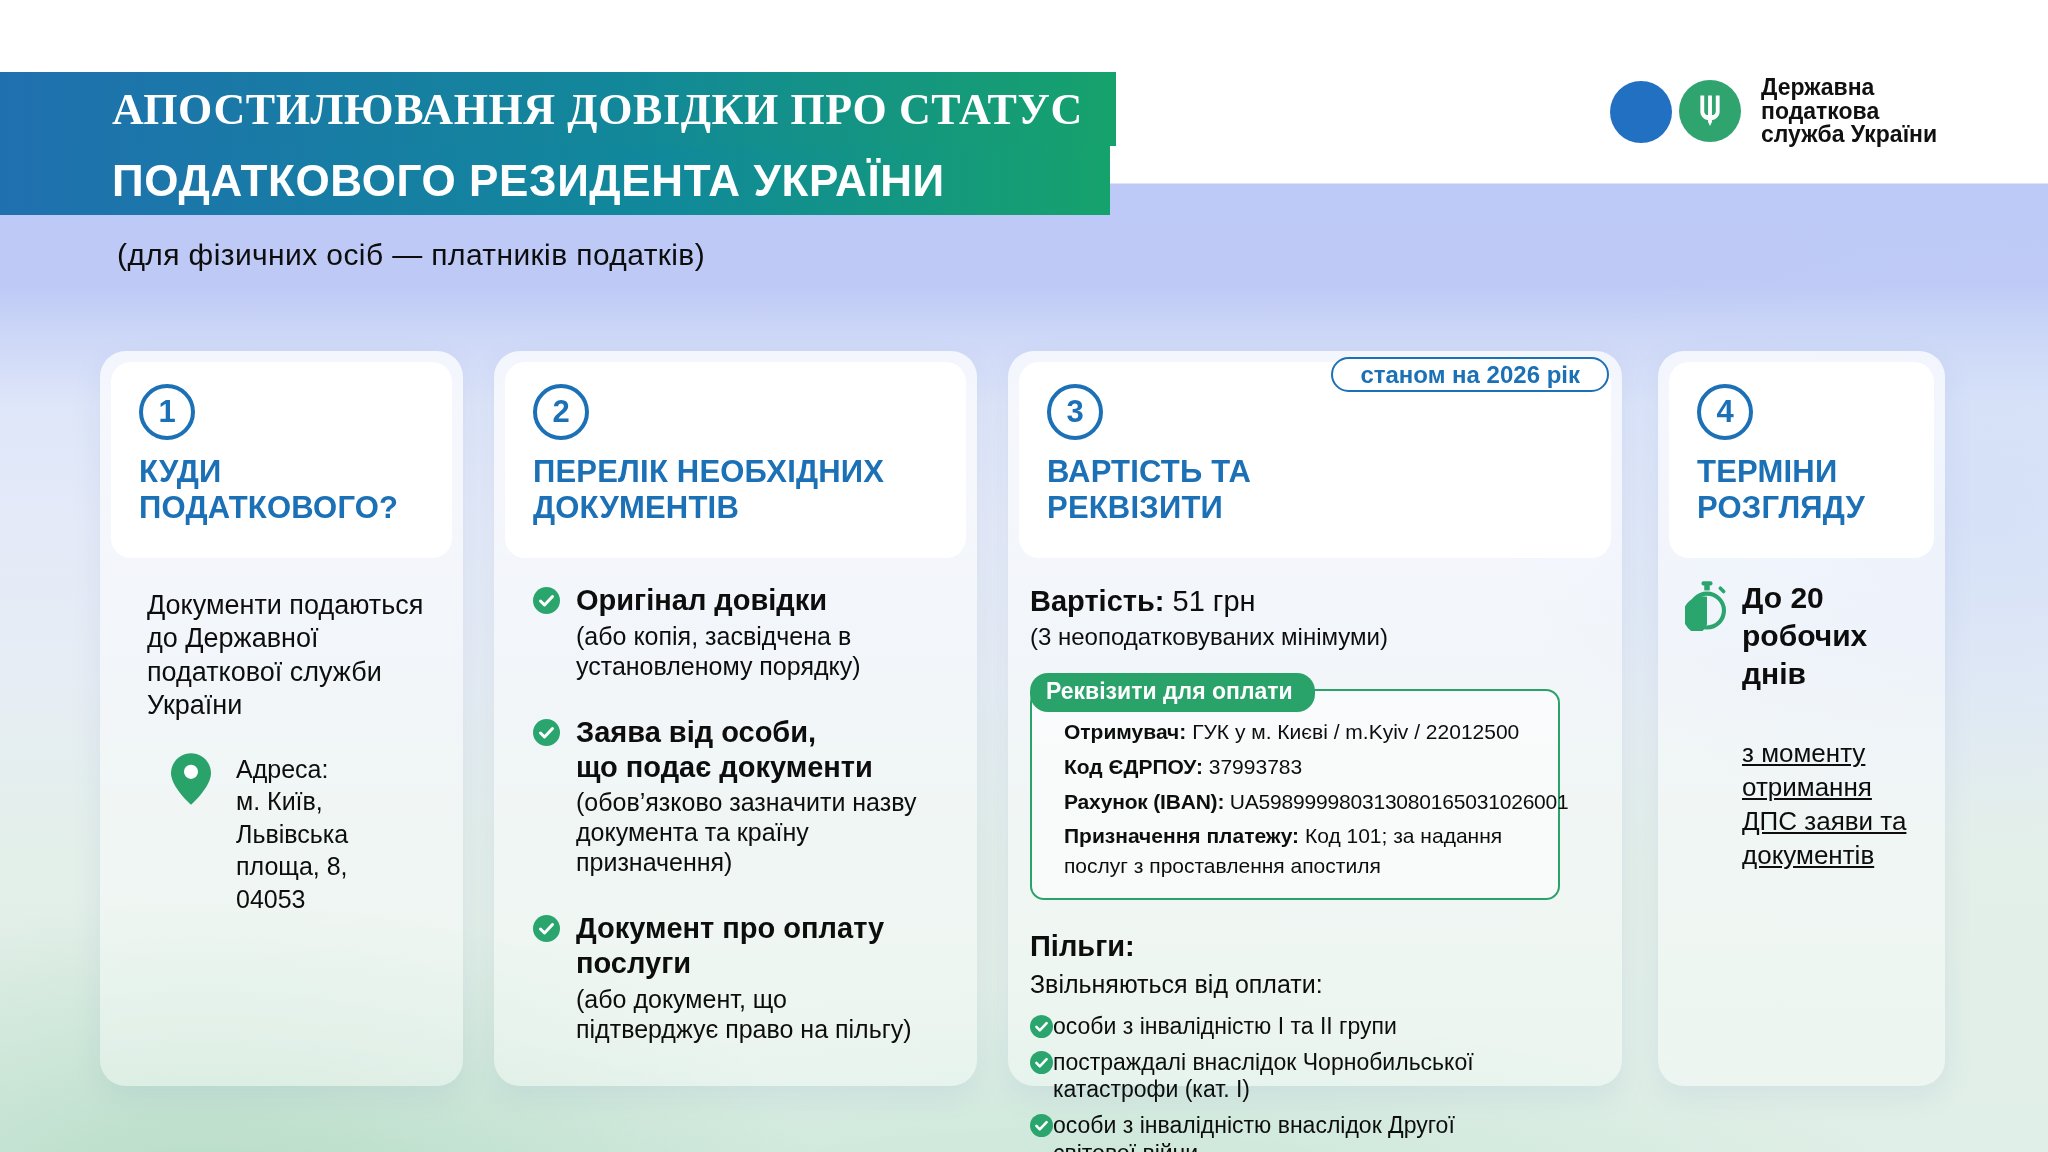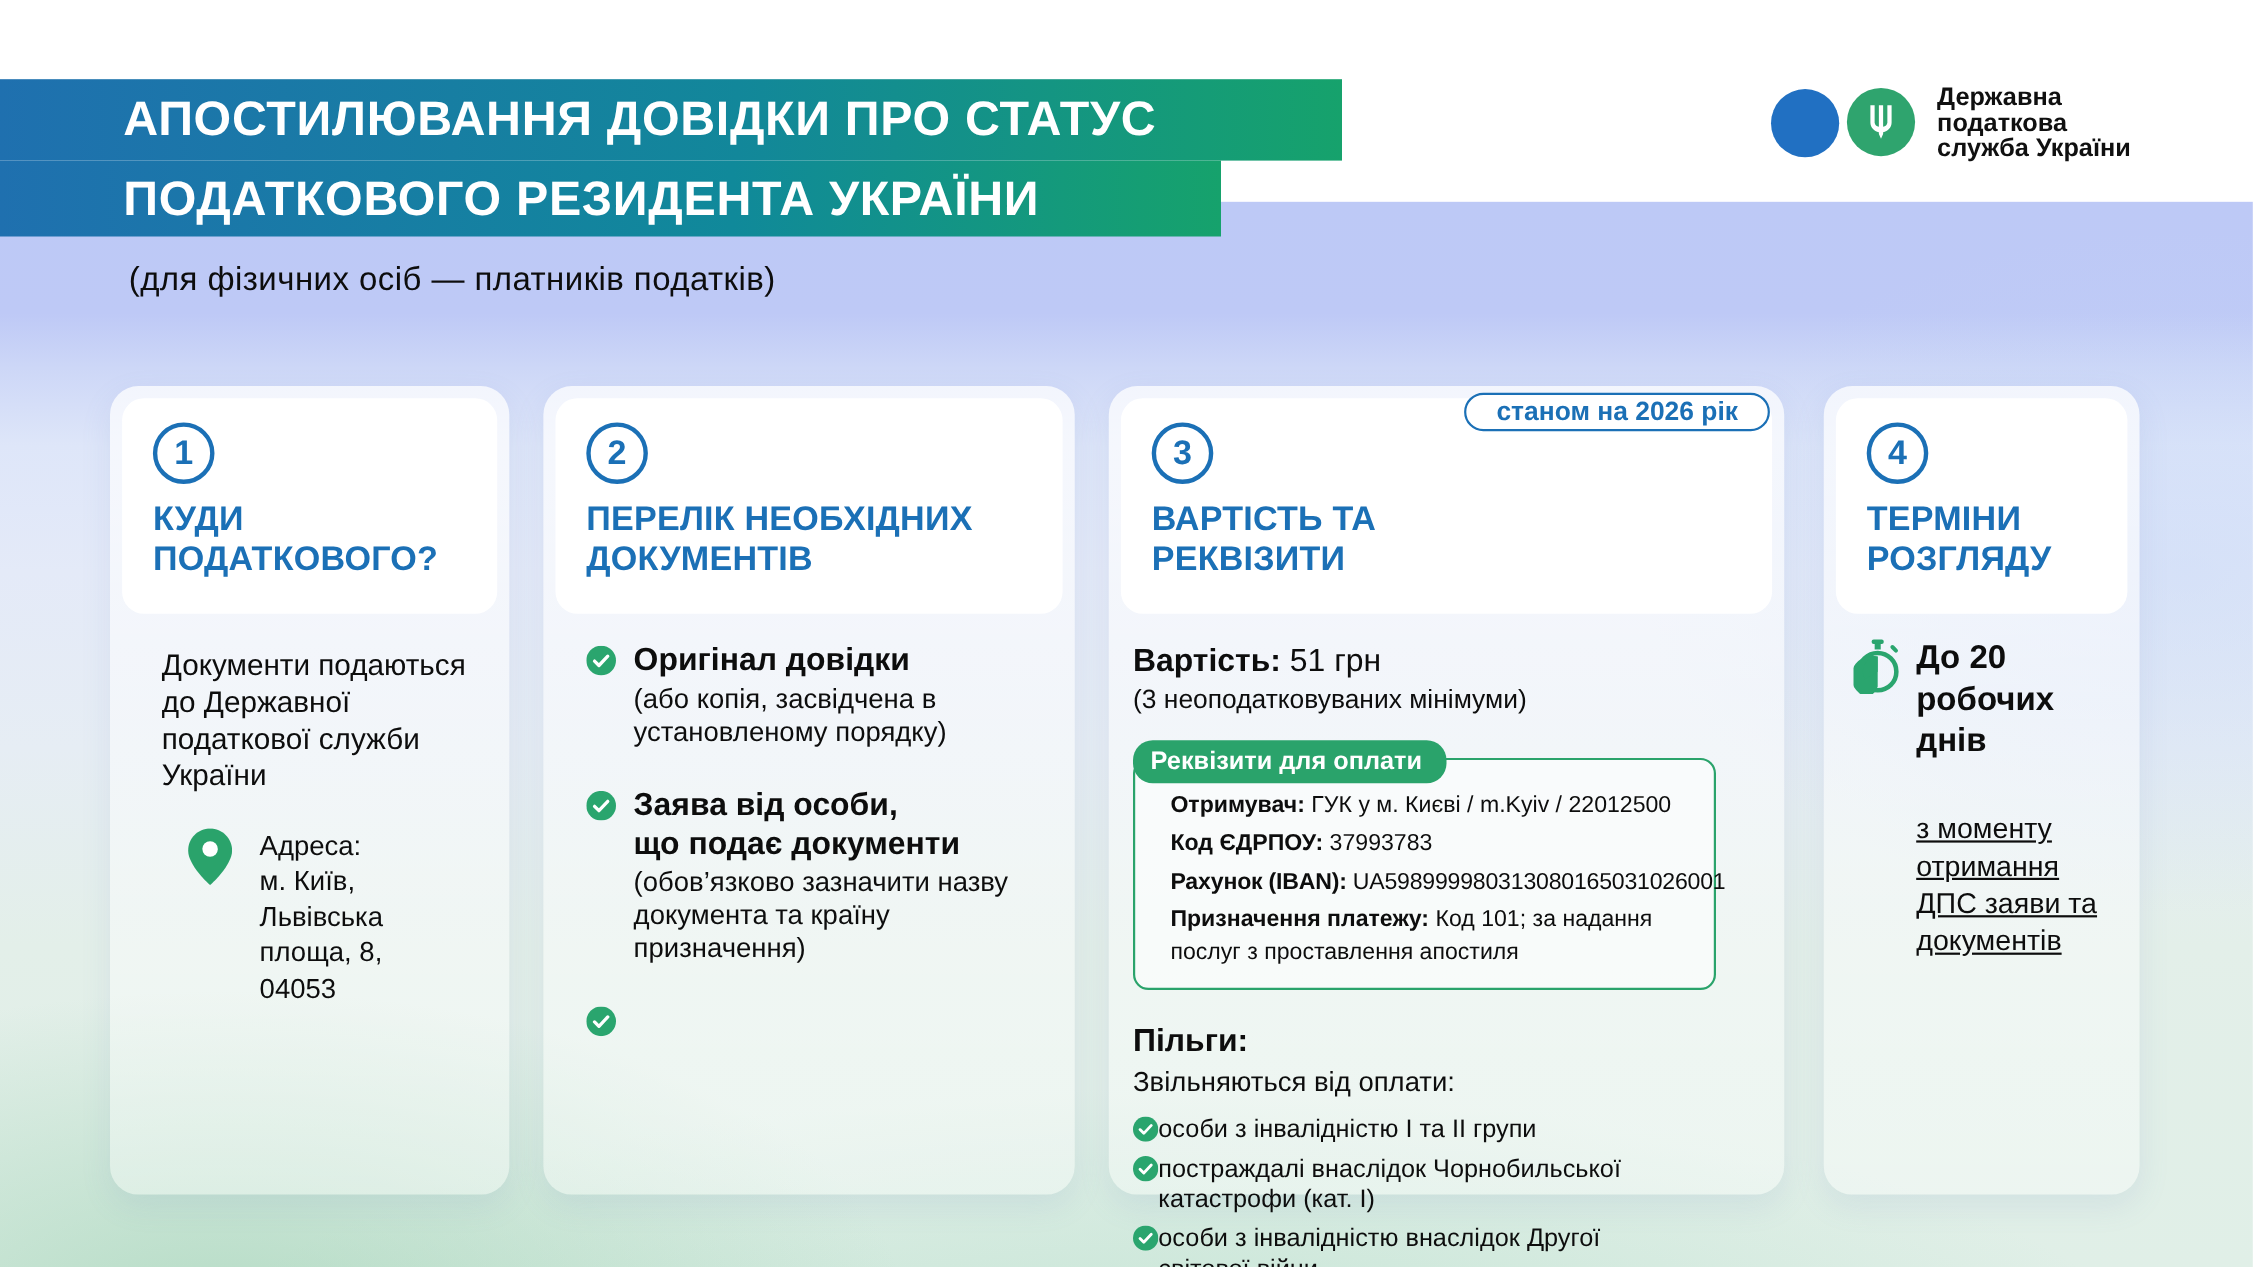--- a/index.html
+++ b/index.html
@@ -20,22 +20,22 @@
         #cdd7f7 335px,
         #dee6f9 405px,
         #e4eaf8 520px,
         #e6edf4 680px,
         #e3efe9 860px,
         #e0efe7 1152px);
   }
   
   .bar{position:absolute;left:0;display:flex;align-items:center;padding-left:112px;box-sizing:border-box;
        color:#fff;font-weight:800;font-size:44px;letter-spacing:.6px;white-space:nowrap;}
-  .bar1{top:72px;width:1220px;height:74px;
-        background:linear-gradient(90deg,#1f70af 0%,#12879a 55%,#16a26c 100%);}
+  .bar1{top:72px;width:1116px;height:74px;
+        background:linear-gradient(90deg,#1f70af 0%,#12879a 55%,#16a26c 100%);font-family:Liberation Serif, serif;}
   .bar2{top:146px;width:1110px;height:69px;
         background:linear-gradient(90deg,#1f70af 0%,#10899a 60%,#16a26c 100%);}
   .subtitle{position:absolute;left:117px;top:238px;font-size:30px;letter-spacing:.4px;color:#0d0d0d;}
   .logo{position:absolute;left:1610px;top:76px;display:flex;align-items:flex-start;}
   .logo .circle{width:62px;height:62px;border-radius:50%;display:flex;align-items:center;justify-content:center;}
   .logo .circle.blue{background:#2170c2;margin-top:5px;}
   .logo .circle.green{background:#2fa46e;margin-left:7px;margin-top:4px;}
   .logotext{margin-left:20px;font-size:23px;font-weight:700;line-height:23.5px;color:#101010;}
   
   .col{position:absolute;top:323px;height:735px;border-radius:26px;box-sizing:border-box;
@@ -173,20 +173,26 @@
 документа та країну
 призначення)</div>
         </div>
       </div>
 
       <div class="docitem">
         <svg class="check" width="27" height="27" viewBox="0 0 27 27">
             <circle cx="13.5" cy="13.5" r="13.5" fill="#2aa56e"></circle>
             <path d="M7.5 14 l4 4 l8-8.5" fill="none" stroke="#fff" stroke-width="3" stroke-linecap="round" stroke-linejoin="round"></path>
           </svg>
+        <div>
+          <div class="doc-title pre">Документ про оплату
+послуги</div>
+          <div class="doc-note pre">(або документ, що
+підтверджує право на пільгу)</div>
+        </div>
       </div>
 
     </div>
   </section>
 
   <section class="col col3">
     <div class="badge">станом на 2026 рік</div>
     <div class="titlecard">
       <div class="num">3</div>
       <h2 class="coltitle pre">ВАРТІСТЬ ТА

